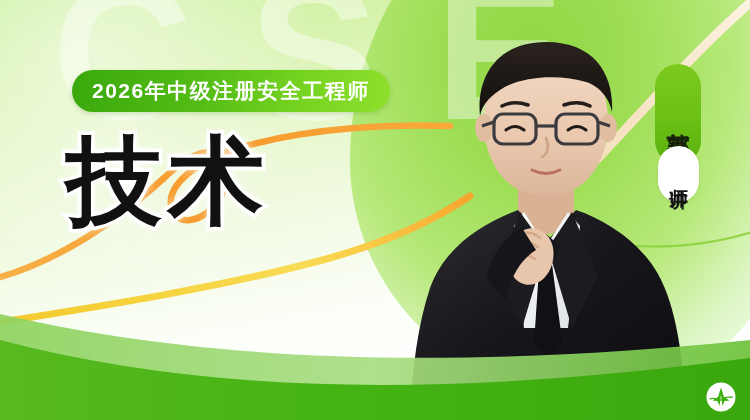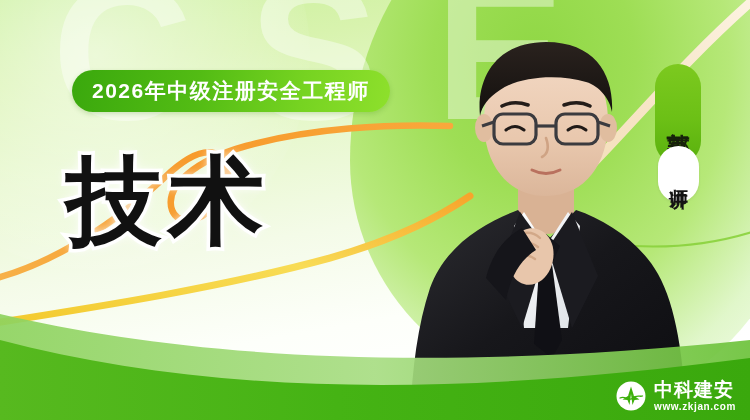--- a/index.html
+++ b/index.html
@@ -114,21 +114,20 @@
     paint-order: stroke fill;
     text-shadow:
        0 0 8px rgba(255,255,255,0.95),
        0 0 14px rgba(255,255,255,0.8);
   }
   .title-main {
     left: 66px;
     top: 133px;
     font-size: 96px;
     letter-spacing: 6px;
-    margin-top: 20px;
   }
   .title-sub {
     left: 66px;
     top: 245px;
     font-size: 86px;
     letter-spacing: 4px;
   }
 
   
   .teacher-pill {
@@ -397,19 +396,15 @@
   </div>
 
   <div class="brand">
     <svg class="brand-mark" viewBox="0 0 60 60">
       <circle cx="30" cy="30" r="29" fill="#ffffff"></circle>
       <path d="M 30 11 L 36 30 L 30 27 L 24 30 Z" fill="#3db00b"></path>
       <path d="M 30 26 L 47 37 L 37 38 L 33 48 Z" fill="#3db00b"></path>
       <path d="M 30 26 L 13 37 L 23 38 L 27 48 Z" fill="#3db00b"></path>
       <path d="M 8 34 C 18 28 26 42 34 34 C 41 27 48 32 53 30" fill="none" stroke="#3db00b" stroke-width="2.6" stroke-linecap="round"></path>
     </svg>
-    <div class="brand-words">
-      <span class="brand-name">中科建安</span>
-      <span class="brand-url">www.zkjan.com</span>
-    </div>
   </div>
 
 </div>
 
 </body></html>

